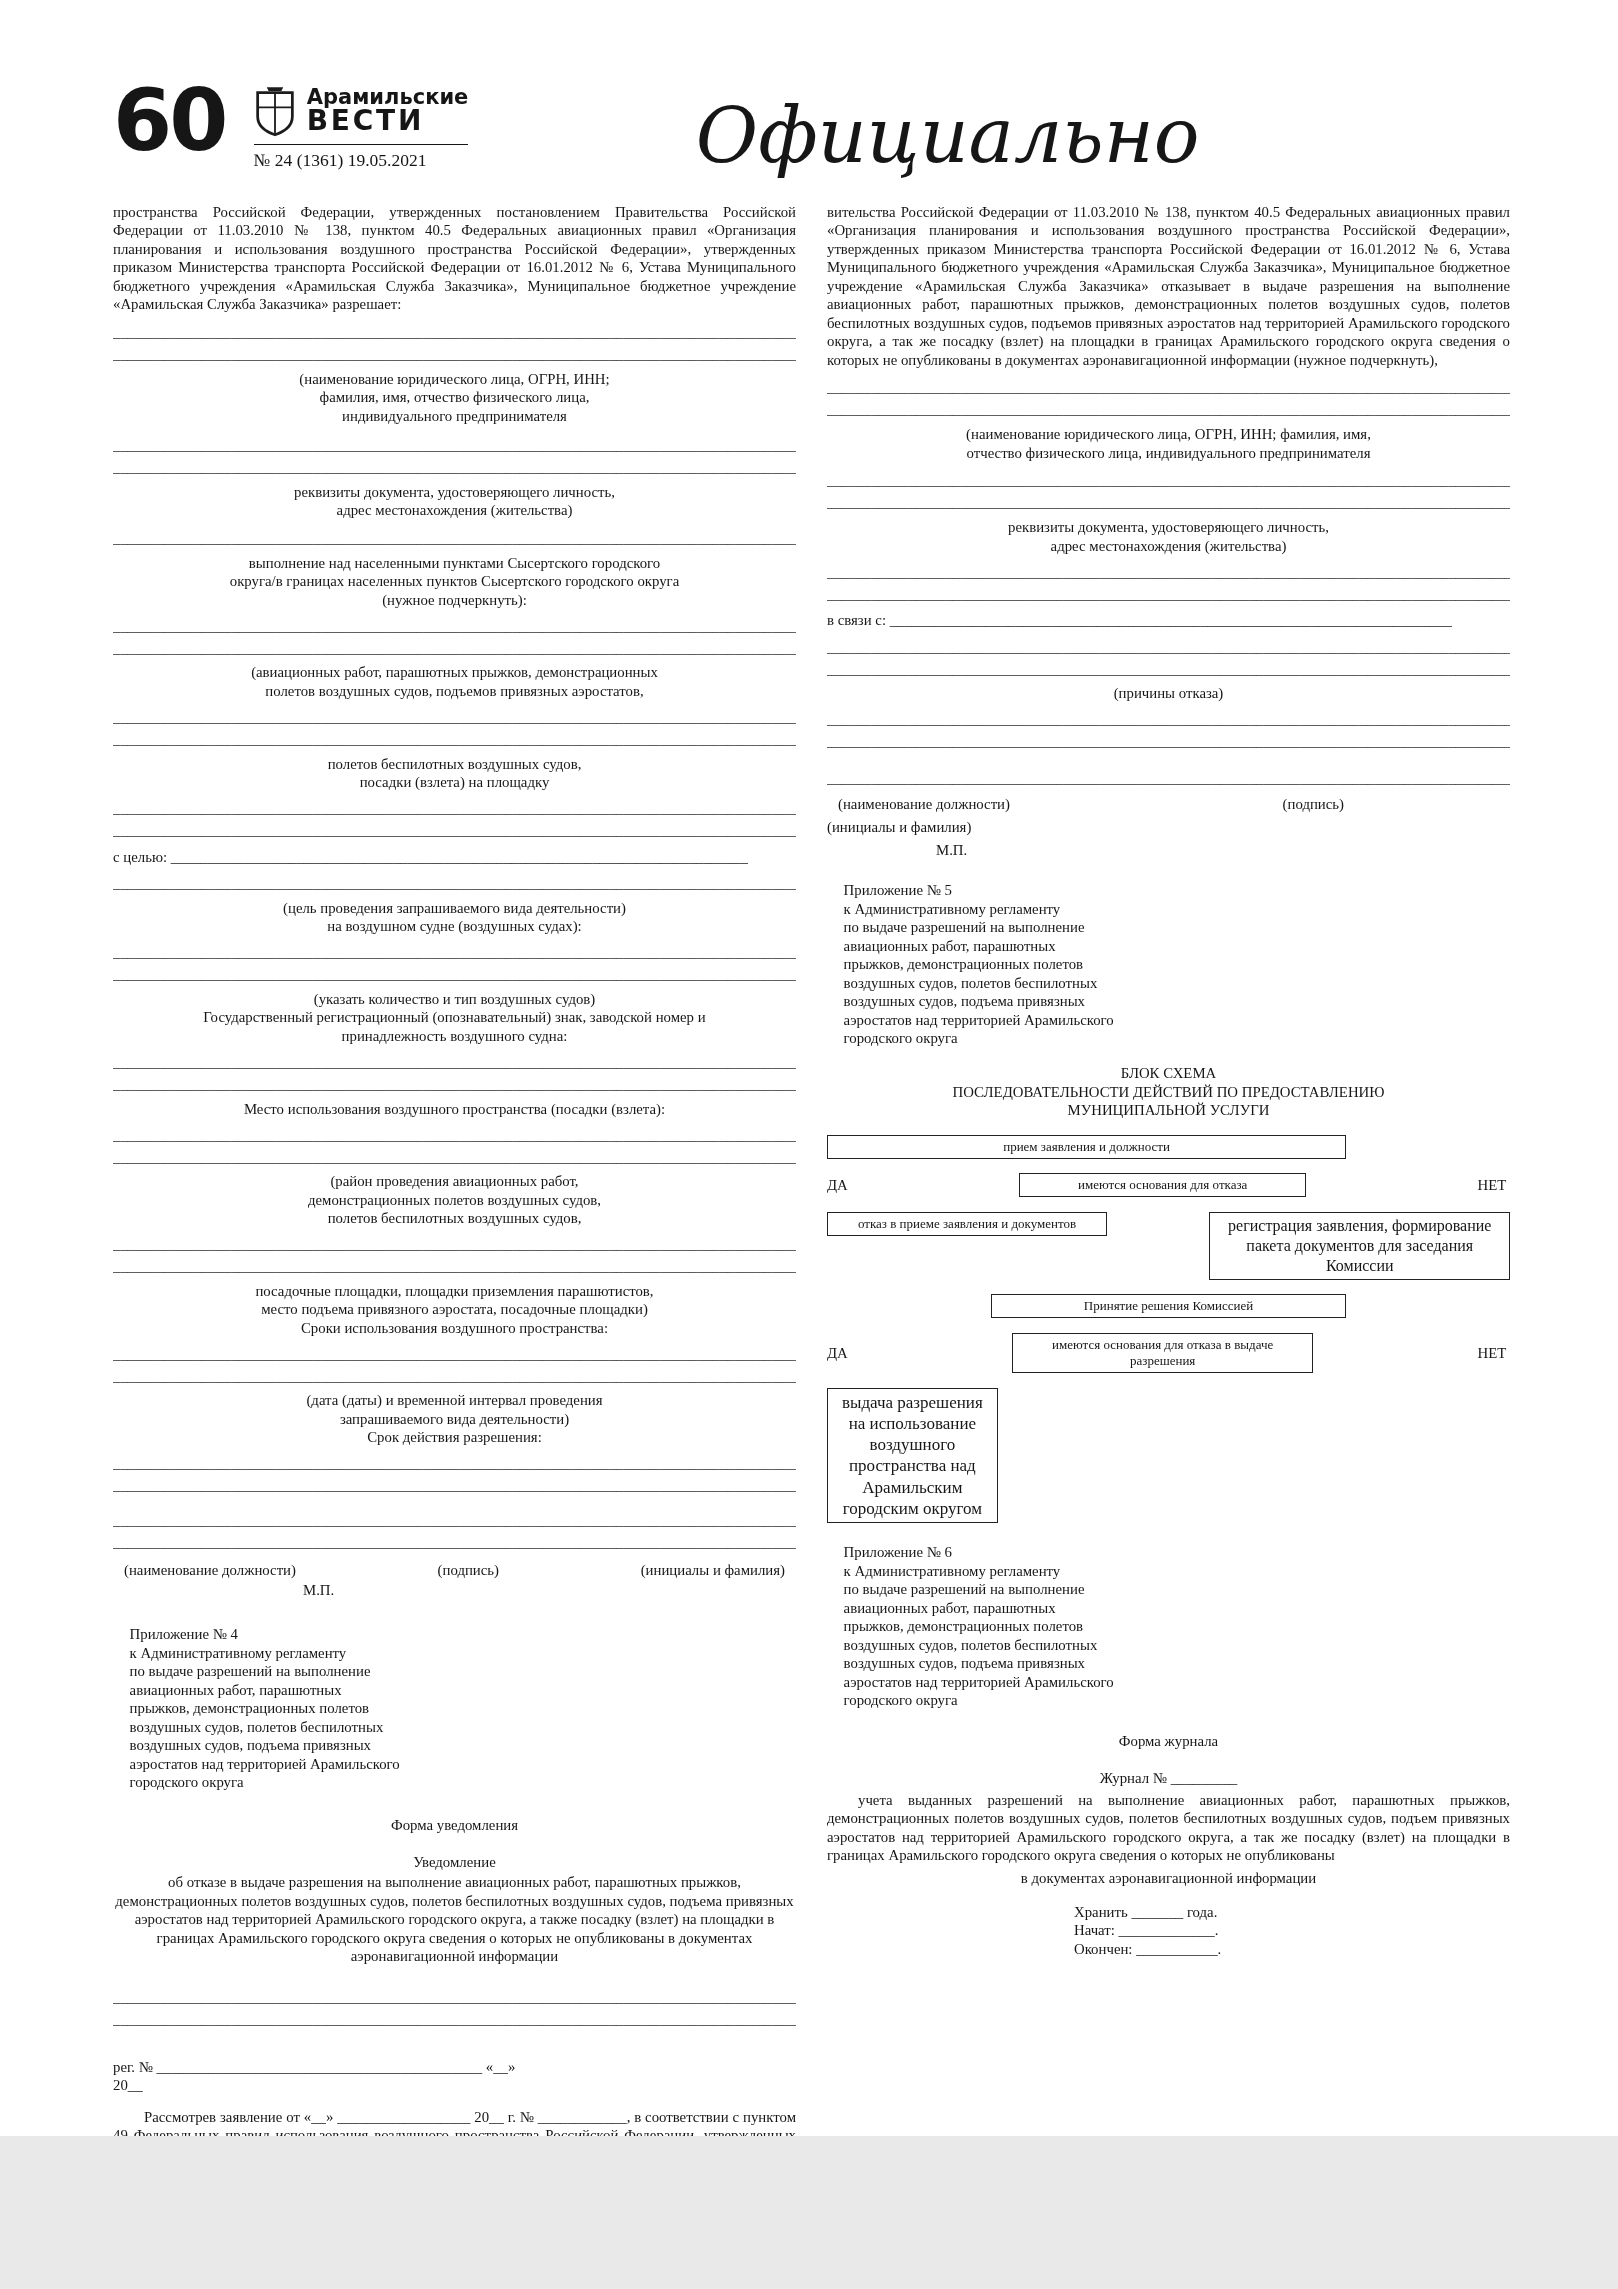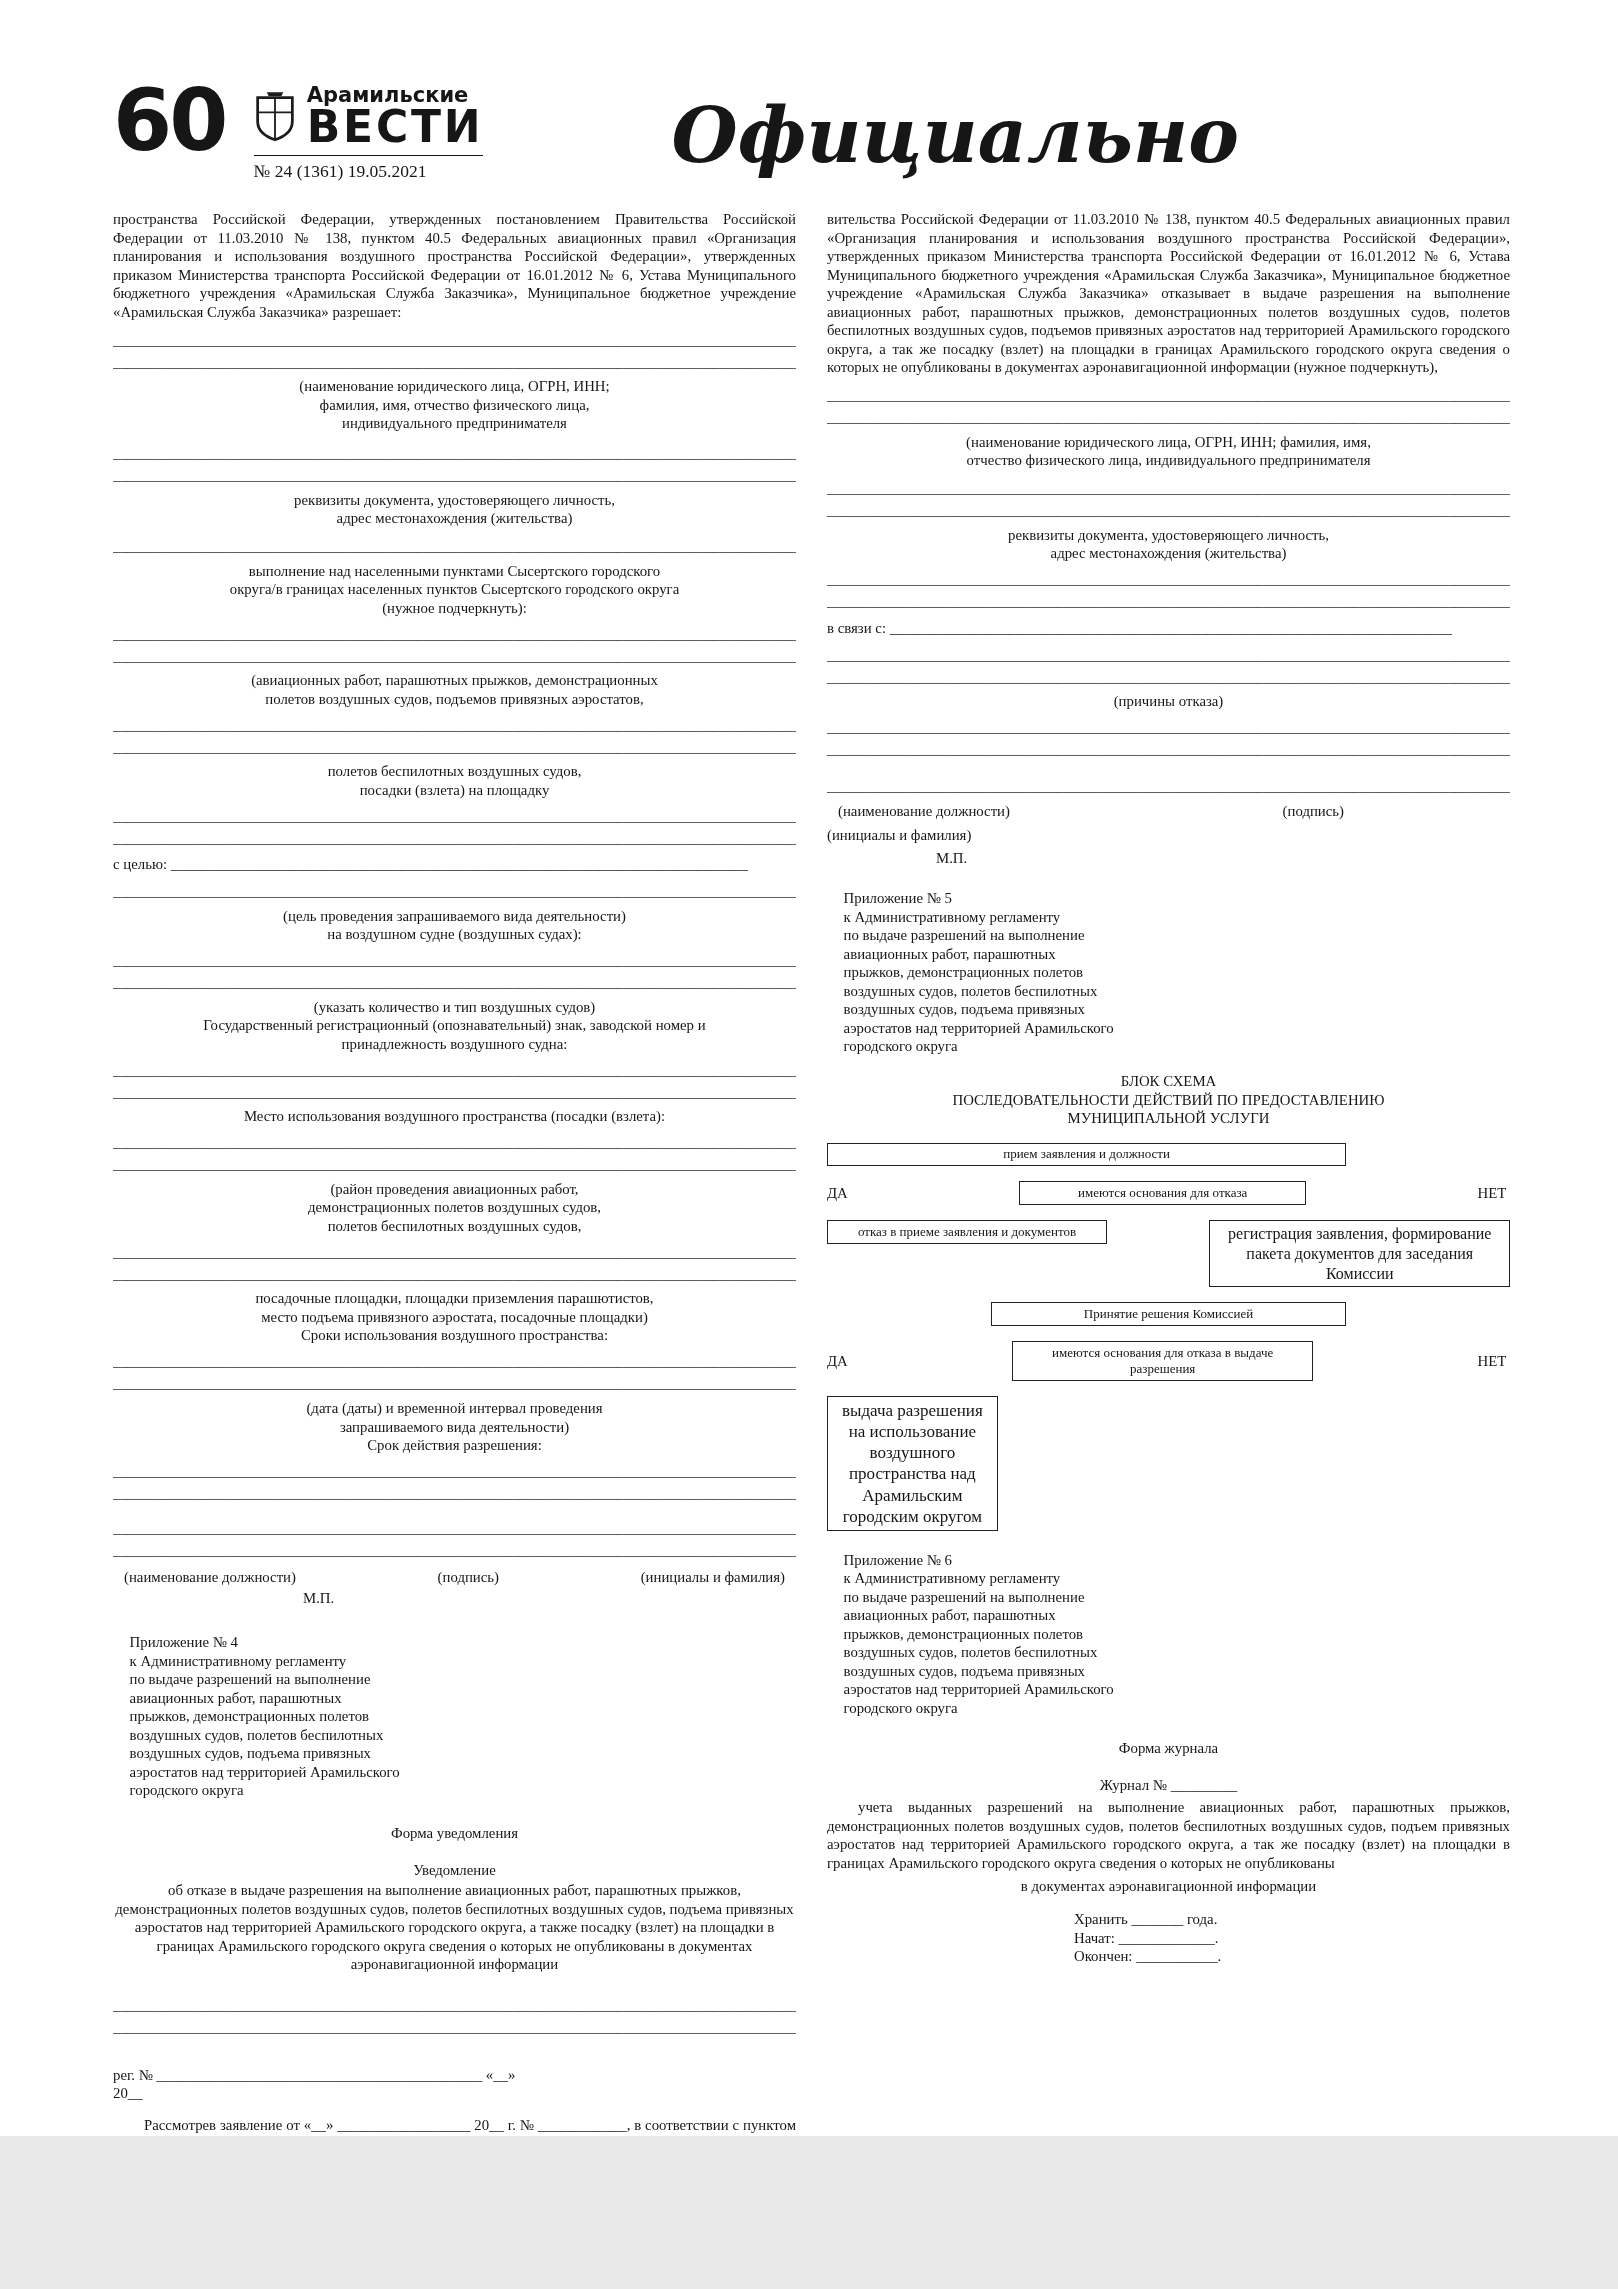--- a/index.html
+++ b/index.html
@@ -8,25 +8,25 @@
   .page{position:relative;width:1619px;height:2136px;margin:0 auto;background:#ffffff;
         padding:85px 109px 33px 113px;overflow:hidden;}
   
   .hdr{display:flex;align-items:flex-start;}
   .pageno{font-family:"DejaVu Sans","Liberation Sans",sans-serif;font-weight:bold;
           font-size:85px;line-height:.85;letter-spacing:-2.8px;}
   .logo-wrap{margin-left:28px;}
   .logo-row{display:flex;align-items:center;gap:11px;}
   .emblem{width:42px;height:52px;flex:0 0 auto;}
   .logo-city{font-family:"DejaVu Sans","Liberation Sans",sans-serif;font-weight:bold;font-size:21px;line-height:1;}
-  .logo-name{font-family:"DejaVu Sans","Liberation Sans",sans-serif;font-weight:bold;font-size:44px;
+  .logo-name{font-family:"DejaVu Sans","Liberation Sans",sans-serif;font-weight:bold;font-size:28px;
              line-height:.95;letter-spacing:2.8px;}
   .issue{font-size:17.5px;border-top:1.8px solid #151515;margin-top:7.4px;padding-top:4.6px;white-space:nowrap;}
   .section-title{flex:1;text-align:center;font-family:"DejaVu Serif","Liberation Serif",serif;
-                 font-style:italic;font-weight:bold;font-size:76px;line-height:1;margin-top:13px;
+                 font-style:italic;font-weight:normal;font-size:76px;line-height:1;margin-top:13px;
                  padding-right:83px;}
   
   .columns{display:flex;gap:31px;margin-top:24px;font-size:14.8px;line-height:18.5px;}
   .col{width:683px;flex:0 0 683px;}
   .blk{margin-top:4.6px;}
   .para{text-align:justify;}
   .para.indent{text-indent:31px;}
   .cap{text-align:center;}
   .cappar{text-align:center;}
   .ulines .uline{overflow:hidden;white-space:nowrap;height:22px;line-height:22px;color:#2a2a2a;}

